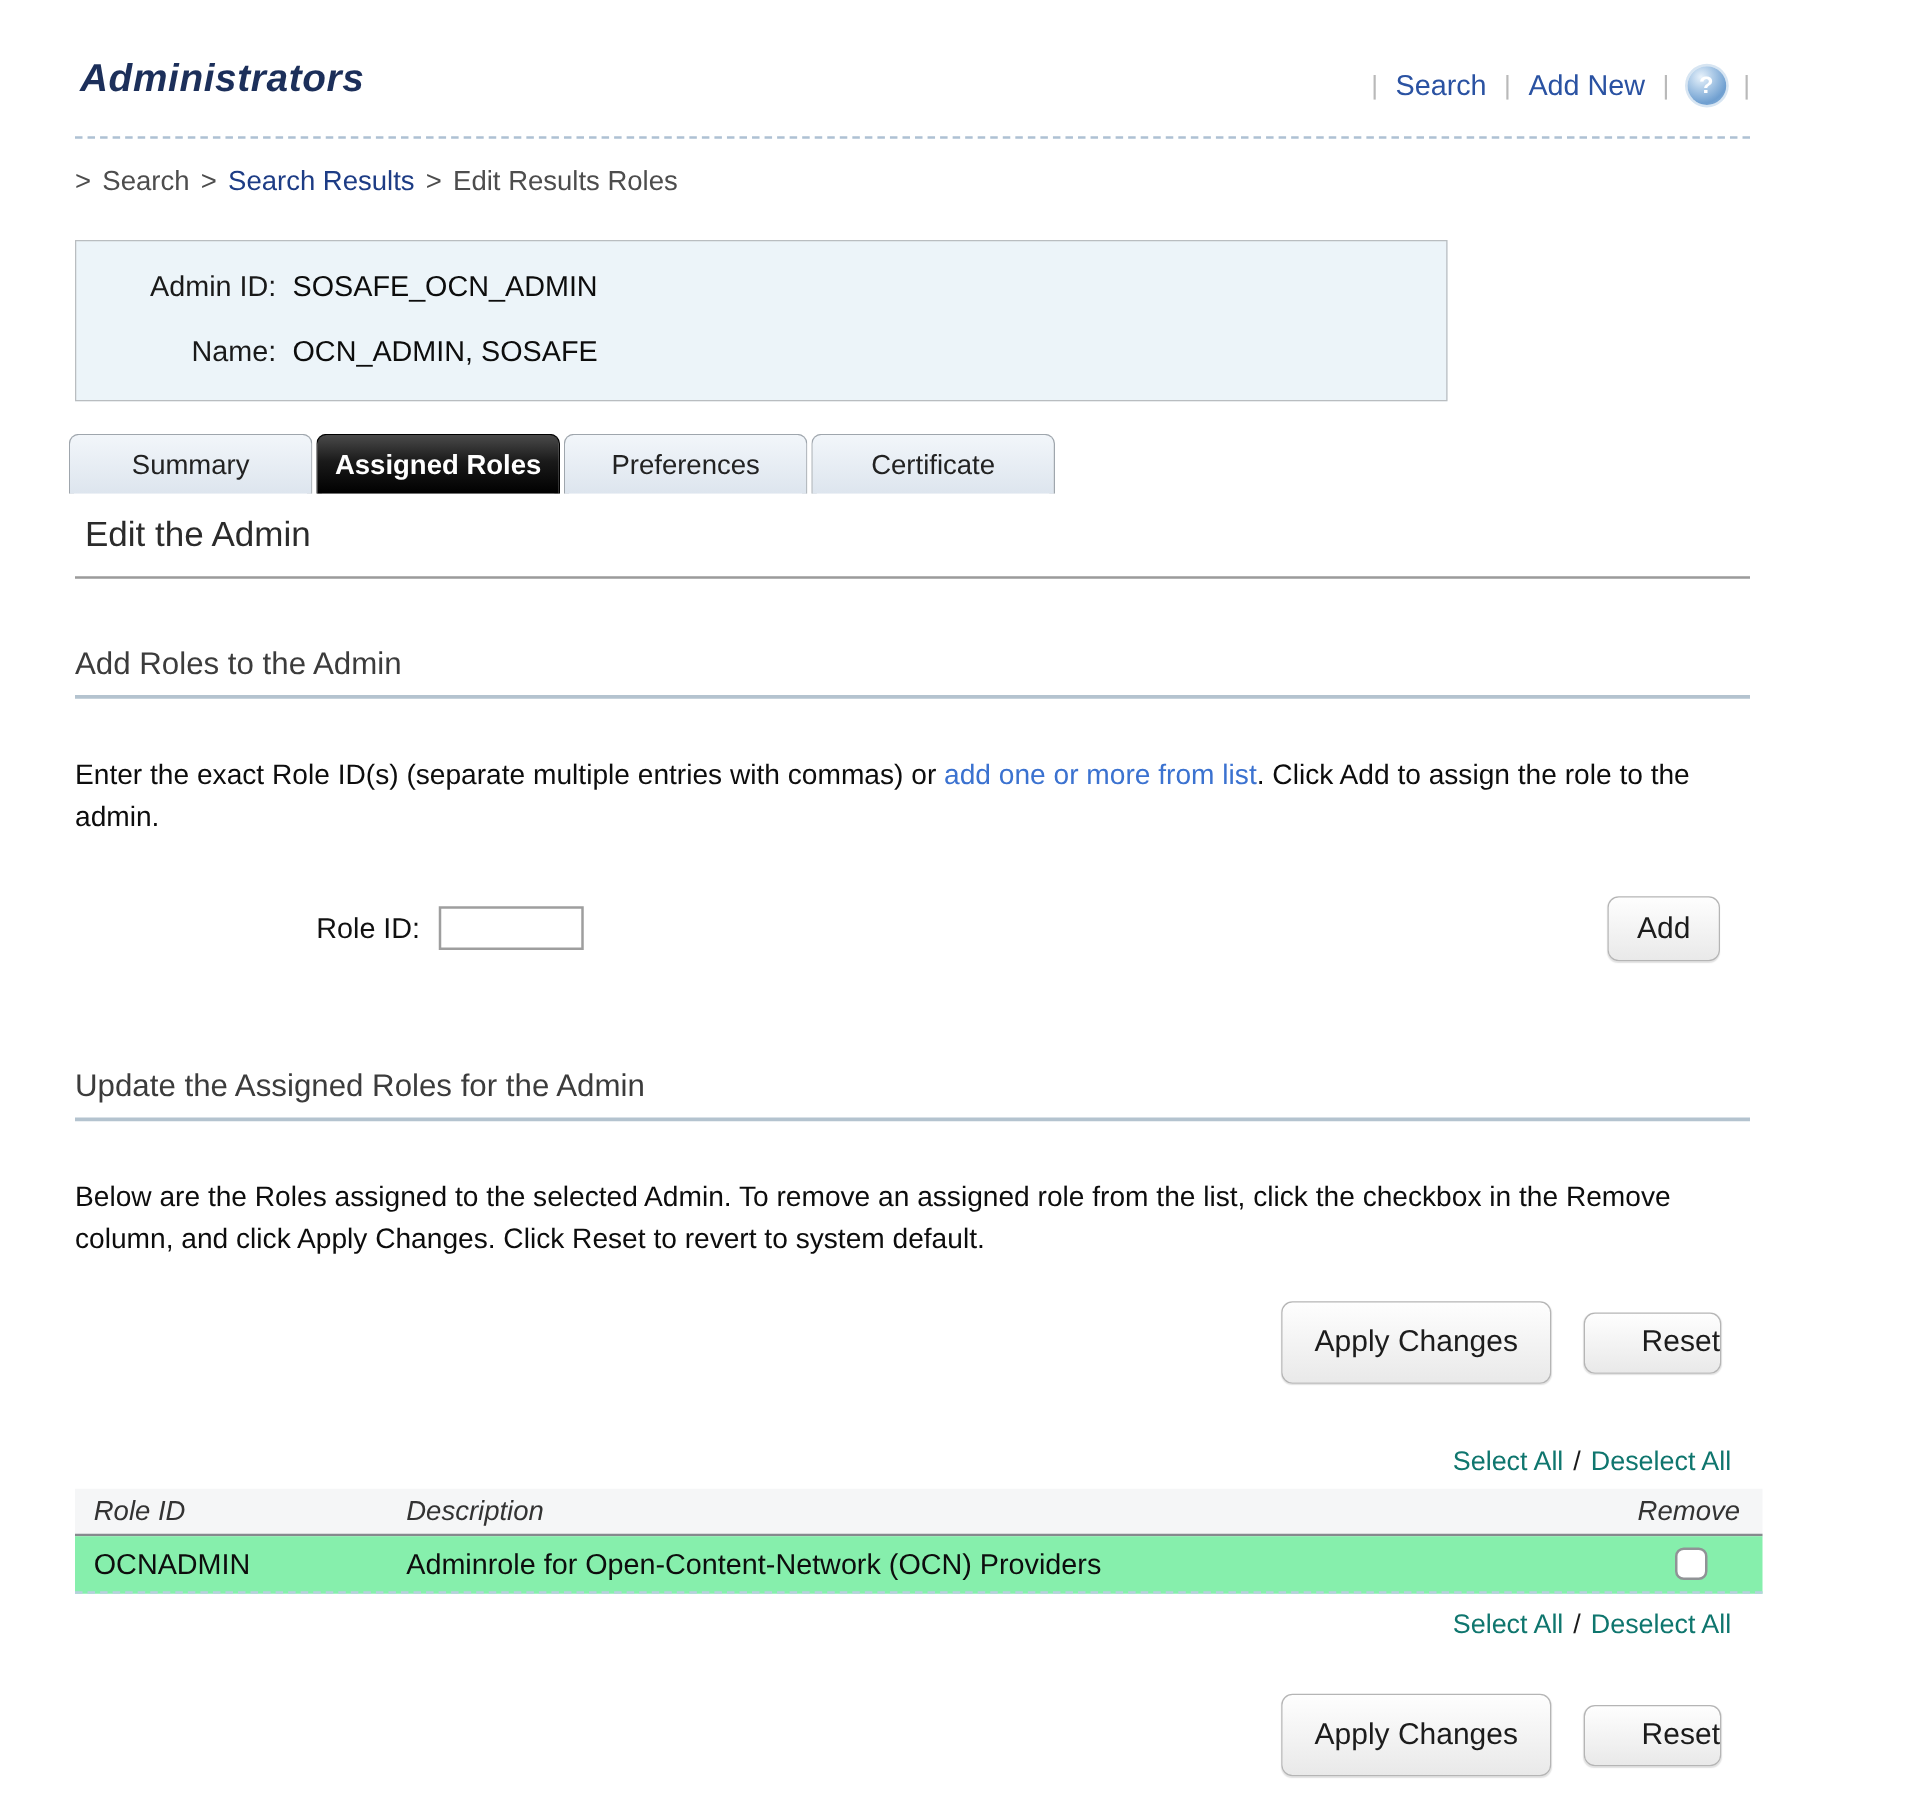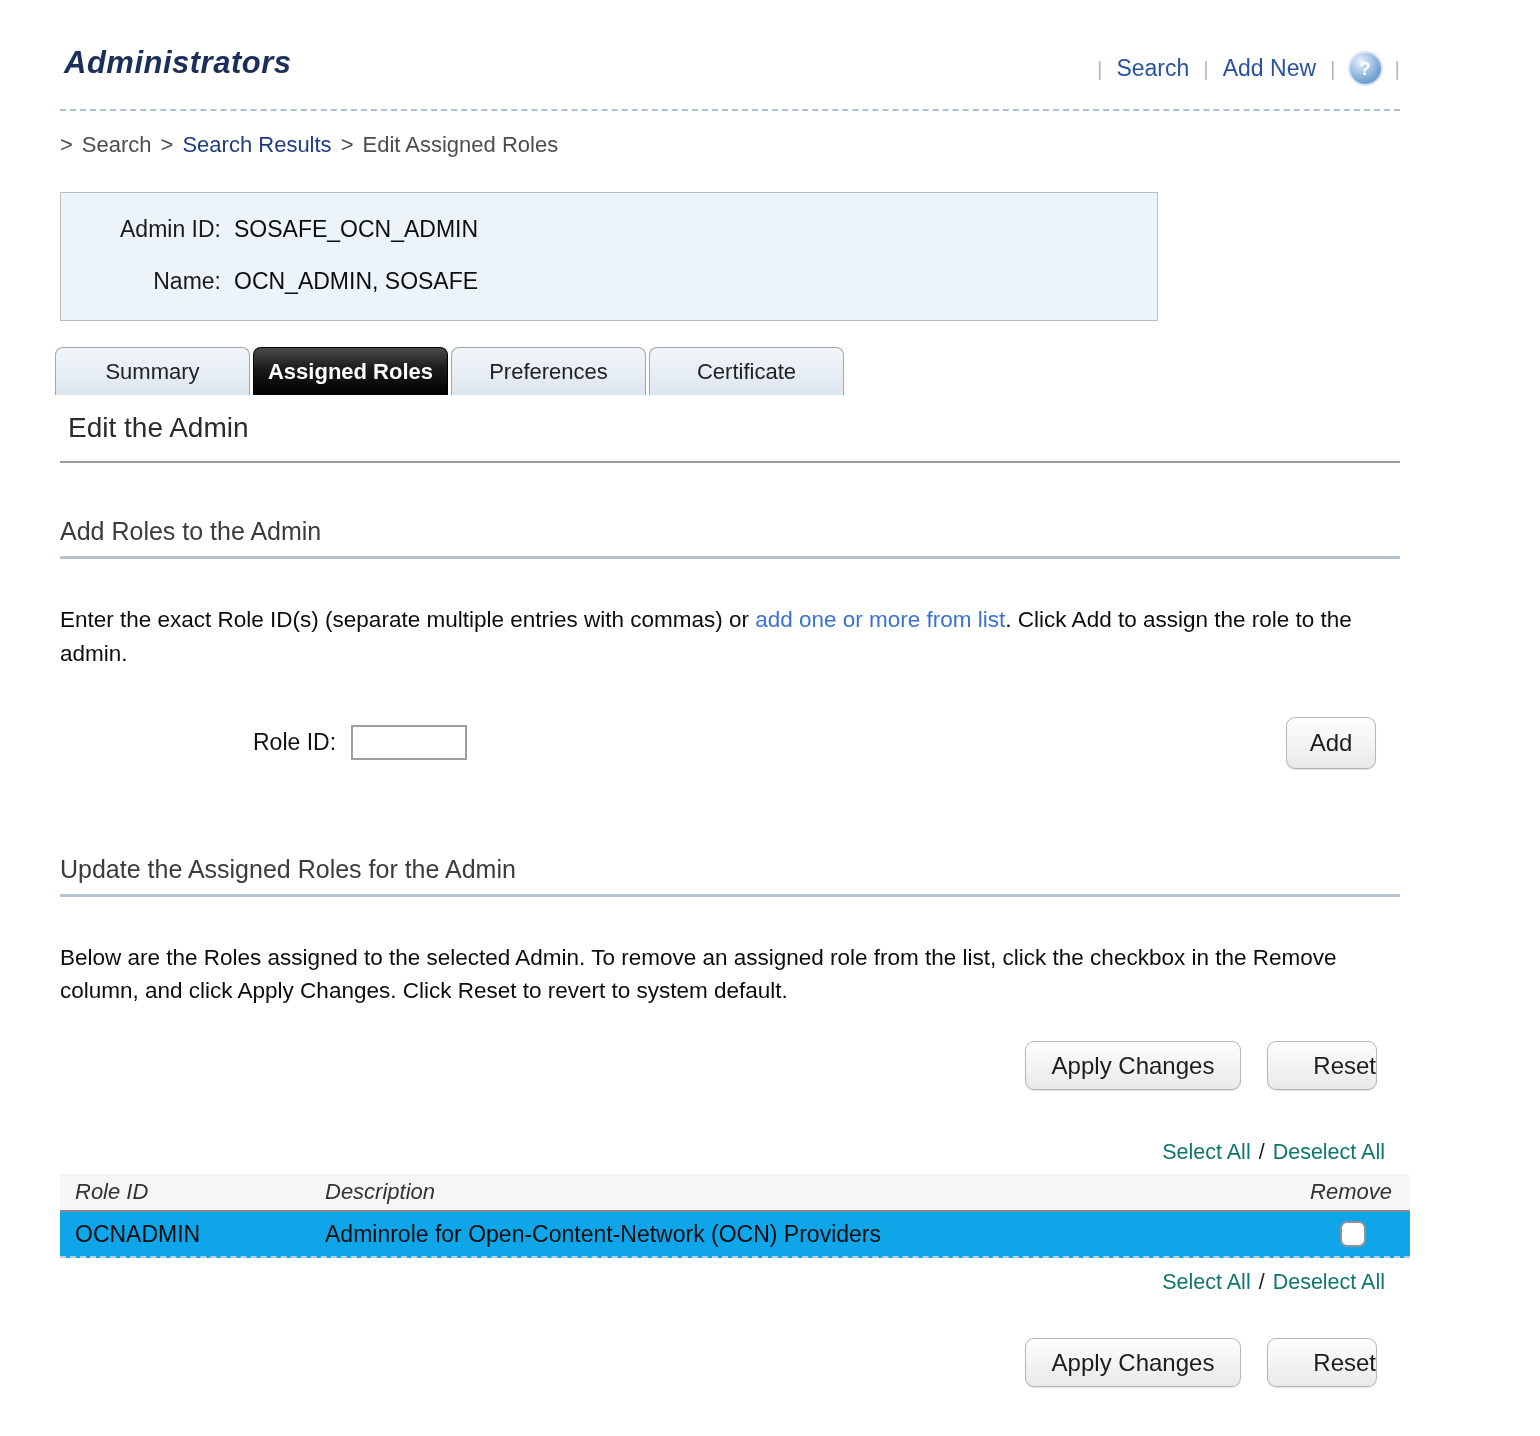--- a/index.html
+++ b/index.html
@@ -90,21 +90,21 @@
   
   .btn {
     font-family: "Liberation Sans", sans-serif;
     font-size: 24px; color: #1c1c1c;
     background: linear-gradient(#fefefe, #e9e9e9);
     border: 1px solid #b5b5b5; border-radius: 9px;
     box-shadow: 0 1px 1px rgba(0,0,0,0.12);
     cursor: pointer;
   }
   .btn-add { width: 90px; height: 52px; margin-right: 24px; }
-  .btn-apply { width: 216px; height: 49px; }
+  .btn-apply { width: 216px; height: 66px; }
   .btn-reset { width: 110px; height: 49px; text-align: right; }
   .buttons-row { display: flex; justify-content: flex-end; align-items: center; gap: 26px; padding-right: 23px; }
   .buttons-row-1 { margin-top: 33px; }
   .buttons-row-2 { margin-top: 43px; }
 
   
   .selectall-row {
     display: flex; justify-content: flex-end; gap: 8px;
     font-size: 21.5px; padding-right: 15px;
   }
@@ -115,21 +115,21 @@
 
   
   .roles-table { margin-top: 9px; width: 1350px; }
   .t-head {
     display: flex; align-items: center; height: 38px;
     background: #f5f6f7; border-bottom: 2px solid #85898d;
     font-size: 22px; color: #333333; font-style: italic;
   }
   .t-row {
     display: flex; align-items: center; height: 46px;
-    background: #0ea5e9; border-bottom: 2px dashed #b9cfdf;
+    background: #86efac; border-bottom: 2px dashed #b9cfdf;
     font-size: 23px; color: #0d0d0d;
   }
   .col-roleid { width: 265px; padding-left: 15px; flex: none; }
   .col-desc { flex: 1; }
   .col-remove { width: 170px; flex: none; text-align: right; padding-right: 18px; }
   .col-remove-cell { width: 170px; flex: none; display: flex; justify-content: flex-end; padding-right: 44px; }
   .checkbox {
     width: 26px; height: 26px; background: #ffffff;
     border: 2px solid #909396; border-radius: 7px; cursor: pointer;
   }
@@ -153,21 +153,21 @@
   </div>
 
   <div class="dashed-divider"></div>
 
   <nav class="breadcrumb">
     <span>&gt;</span>
     <span>Search</span>
     <span>&gt;</span>
     <a class="crumb-link">Search Results</a>
     <span>&gt;</span>
-    <span>Edit Assigned Roles</span>
+    <span>Edit Results Roles</span>
   </nav>
 
   <div class="admin-box">
     <div class="admin-field">
       <span class="flabel">Admin ID:</span>
       <span class="fvalue">SOSAFE_OCN_ADMIN</span>
     </div>
     <div class="admin-field">
       <span class="flabel">Name:</span>
       <span class="fvalue">OCN_ADMIN, SOSAFE</span>

